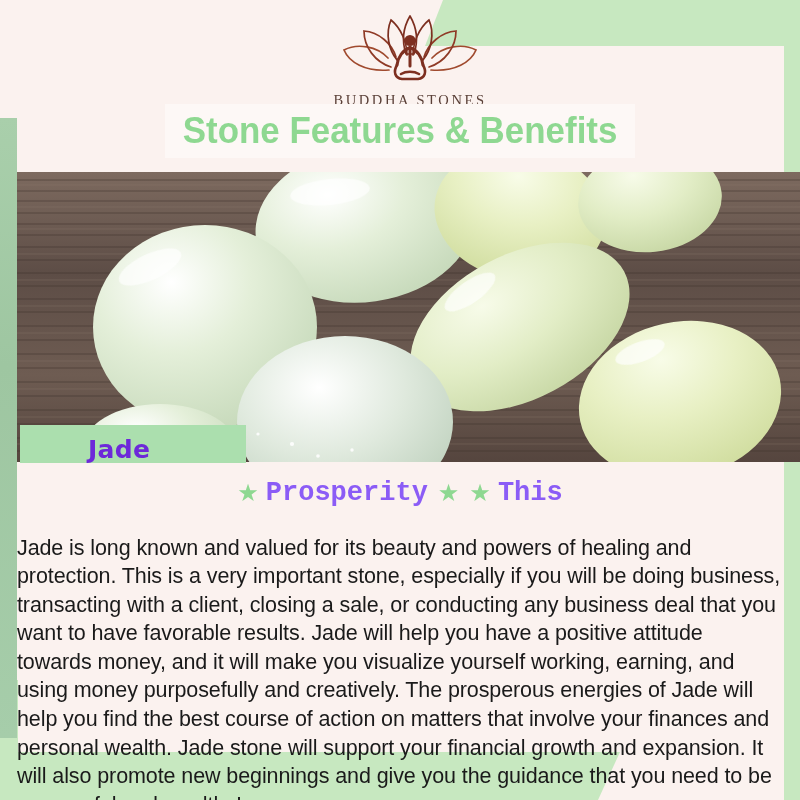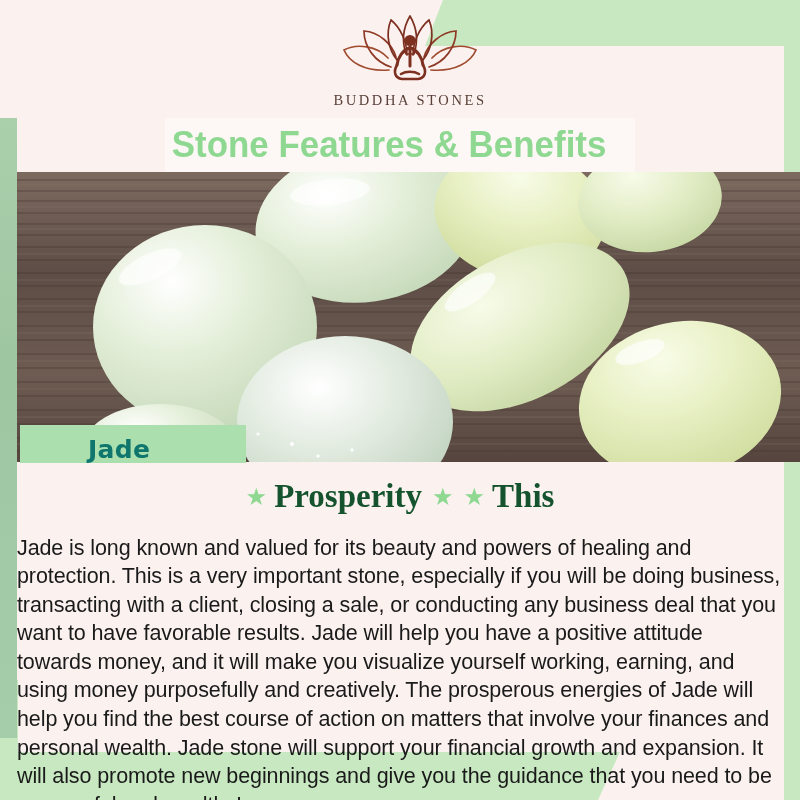--- a/index.html
+++ b/index.html
@@ -53,23 +53,23 @@
   .brand{
     margin-top:4px;
     font-family:"Liberation Serif",serif;
     font-size:14.5px;letter-spacing:2.6px;
     color:#5a4038;font-weight:400;
   }
 
   
   .title-bar{
     position:absolute;z-index:5;
-    left:165px;top:118px;width:470px;height:54px;
+    left:165px;top:104px;width:470px;height:54px;
     background:#fdf8f6;
-    display:flex;align-items:center;
+    display:flex;align-items:center;justify-content:center;
   }
   .title-text{
     font-family:"Liberation Sans Narrow","Liberation Sans",sans-serif;
     font-weight:bold;
     font-size:36px;
     color:#8ed891;
     letter-spacing:0px;
     white-space:nowrap;
     transform:scaleX(0.97);
   }
@@ -85,21 +85,21 @@
 
   
   .jade-banner{
     position:absolute;z-index:6;
     left:20px;top:425px;width:226px;height:38px;
     background:#abdfae;
     display:flex;align-items:center;
   }
   .jade-label{
     margin-left:68px;
-    color:#0f766e;
+    color:#6d28d9;
     font-size:25px;
     font-weight:bold;
     letter-spacing:0.3px;
     font-family:"DejaVu Sans",sans-serif;
     margin-top:11px;
   }
 
   
   .keywords{
     position:absolute;z-index:4;
@@ -107,22 +107,22 @@
     display:flex;align-items:center;justify-content:center;
     gap:10px;
   }
   .kw{
     display:flex;align-items:center;gap:7px;
   }
   .kw .star{
     color:#8ed891;font-size:24px;line-height:1;
   }
   .kw .kw-label{
-    font-family:Liberation Serif, serif;
-    font-weight:bold;font-size:33px;color:#14532d;
+    font-family:Liberation Mono, monospace;
+    font-weight:bold;font-size:27px;color:#8b5cf6;
     white-space:nowrap;
   }
 
   
   .body-copy{
     position:absolute;z-index:4;
     left:17px;top:512px;width:766px;
     font-family:"Liberation Sans Narrow","Liberation Sans",sans-serif;
     font-size:21.5px;
     line-height:28.6px;

